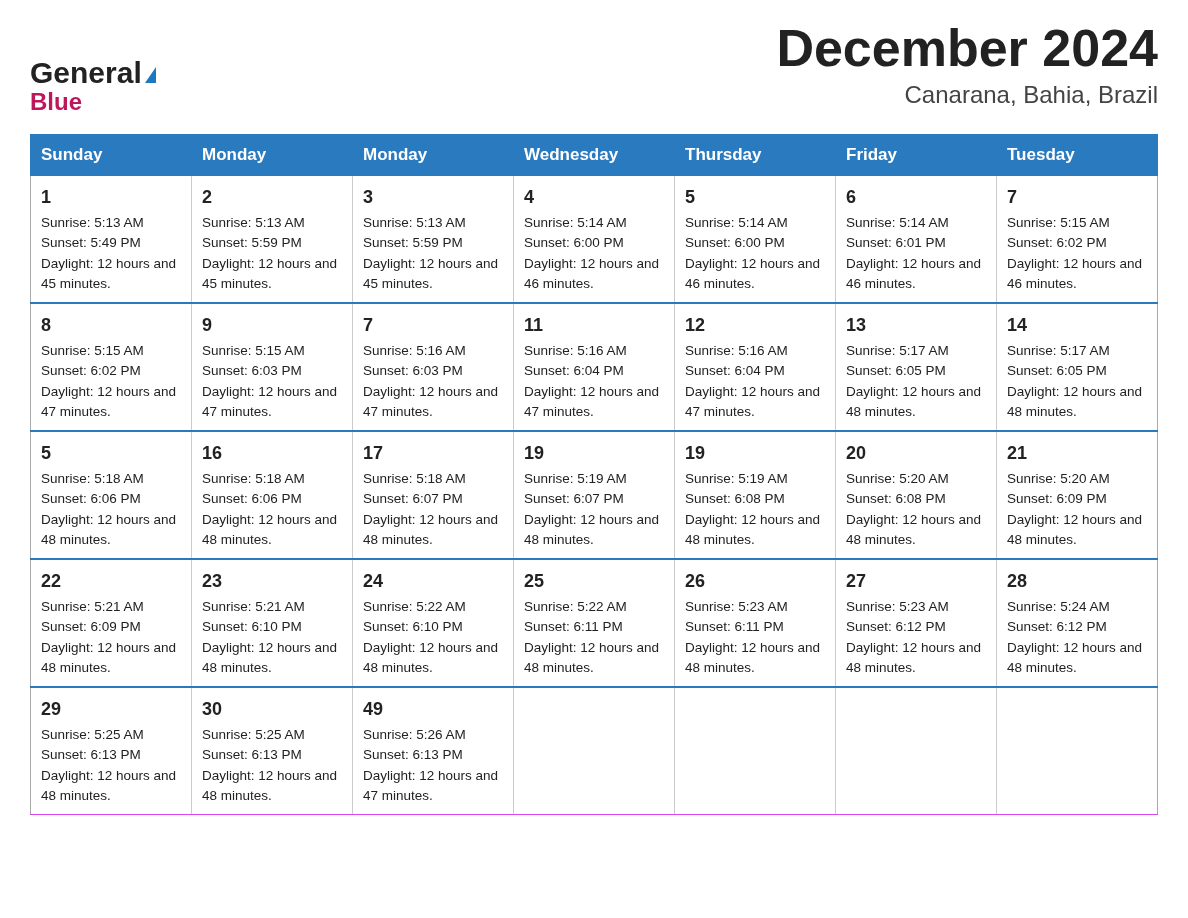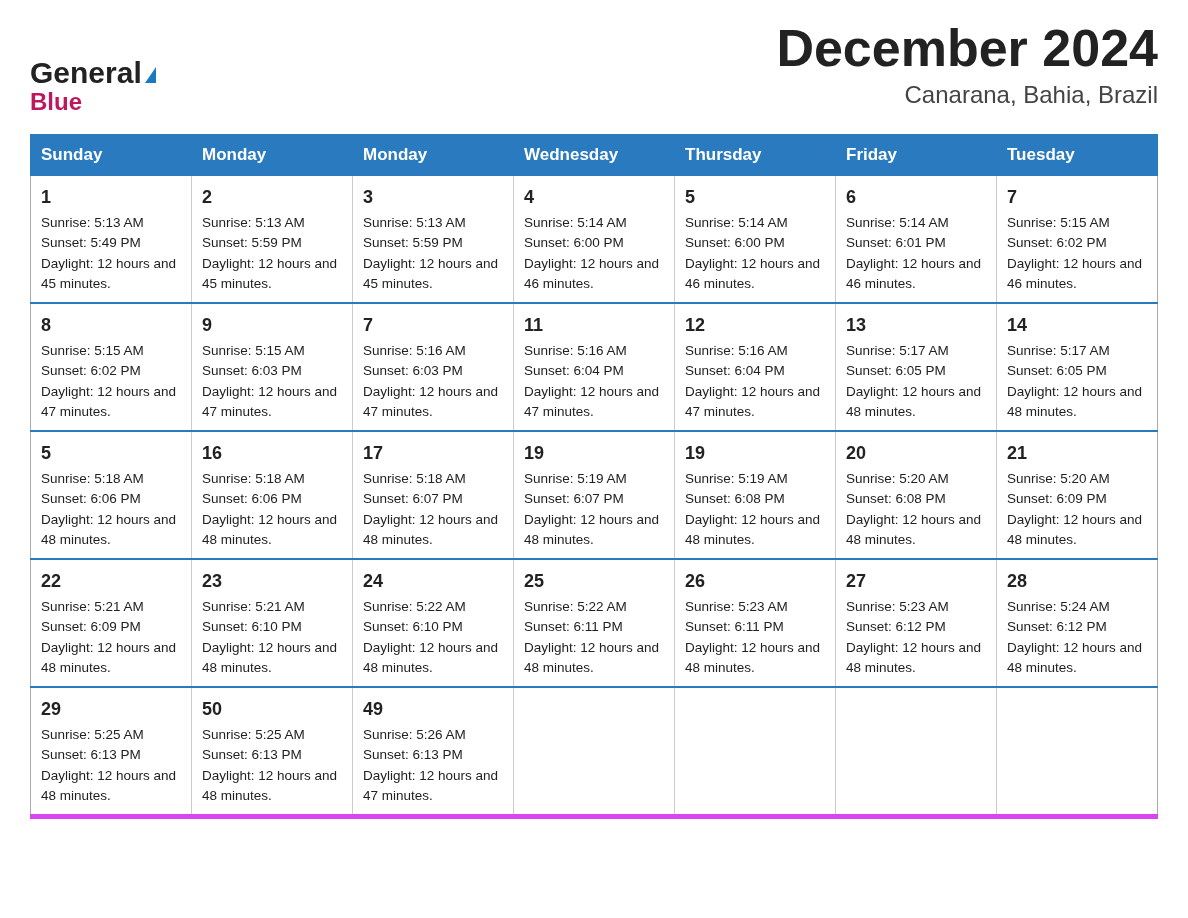--- a/index.html
+++ b/index.html
@@ -57,21 +57,21 @@
       vertical-align: top;
       padding: 8px 10px;
       border-right: 1px solid #ccc;
       border-bottom: 2px solid #2a7abf;
       width: calc(100% / 7);
       min-height: 110px;
       font-size: 13.5px;
       line-height: 1.5;
     }
     .calendar td:last-child { border-right: none; }
-    .calendar tr:last-child td { border-bottom: 5px solid #d946ef; }
+    .calendar tr:last-child td { border-bottom: 1px solid #d946ef; }
     .day-num {
       font-size: 18px;
       font-weight: bold;
       display: block;
       margin-bottom: 2px;
     }
     .empty-cell {
       background: #fff;
     }
     .logo-wrapper {
@@ -311,21 +311,21 @@
         </td>
       </tr>
       <tr>
         <td>
           <span class="day-num">29</span>
           <span>Sunrise: 5:25 AM</span><br>
           <span>Sunset: 6:13 PM</span><br>
           <span>Daylight: 12 hours and 48 minutes.</span>
         </td>
         <td>
-          <span class="day-num">50</span>
+          <span class="day-num">30</span>
           <span>Sunrise: 5:25 AM</span><br>
           <span>Sunset: 6:13 PM</span><br>
           <span>Daylight: 12 hours and 48 minutes.</span>
         </td>
         <td>
           <span class="day-num">49</span>
           <span>Sunrise: 5:26 AM</span><br>
           <span>Sunset: 6:13 PM</span><br>
           <span>Daylight: 12 hours and 47 minutes.</span>
         </td>

